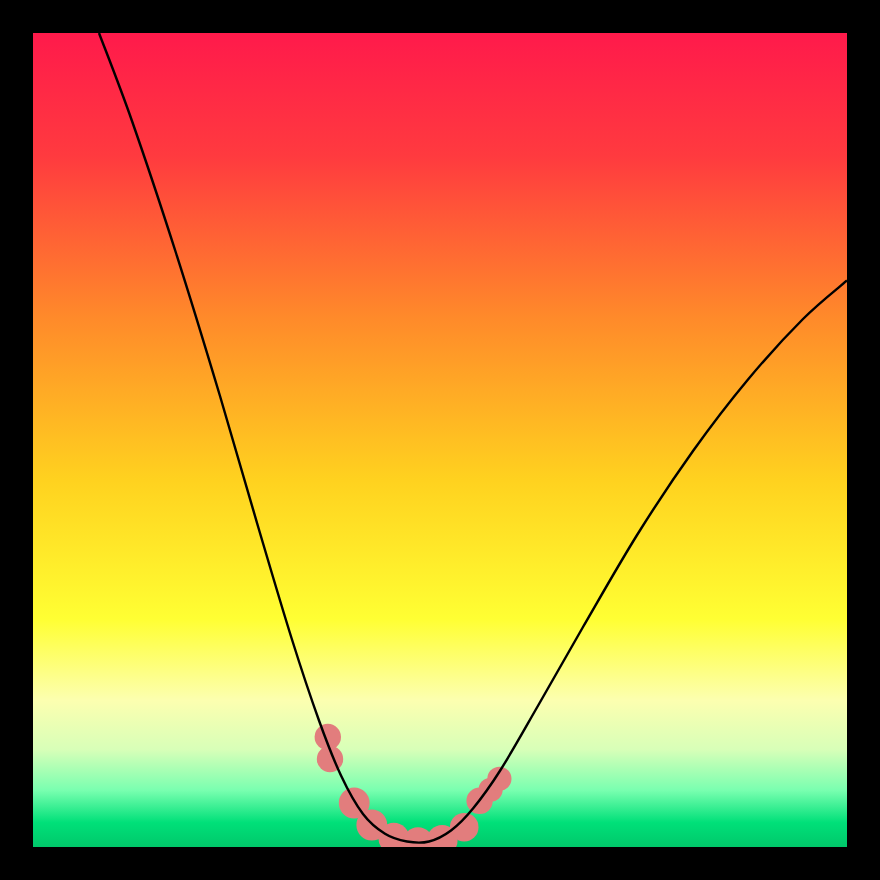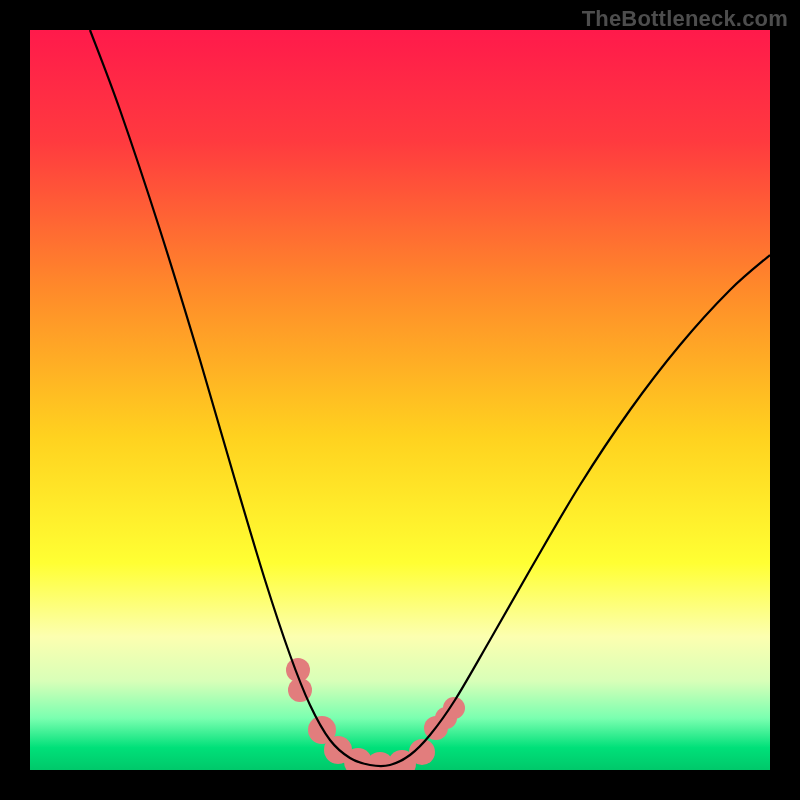--- a/index.html
+++ b/index.html
@@ -38,21 +38,20 @@
     overflow: hidden;
   }
   svg {
     display: block;
   }
 </style>
 </head>
 <body>
 
 <div class="frame">
-  <div class="watermark">TheBottleneck.com</div>
 
   <div class="plot-area">
     <svg id="chart-svg" width="740" height="740" viewBox="0 0 740 740">
       <defs>
         <linearGradient id="bg-grad" x1="0" y1="0" x2="0" y2="1">
             <stop offset="0%" stop-color="#ff1a4b"></stop>
             <stop offset="15%" stop-color="#ff3a3f"></stop>
             <stop offset="35%" stop-color="#ff8a2a"></stop>
             <stop offset="55.00000000000001%" stop-color="#ffd21f"></stop>
             <stop offset="72%" stop-color="#ffff33"></stop>

